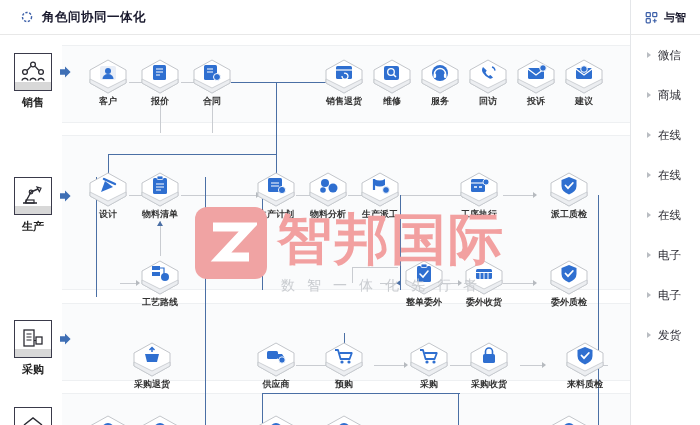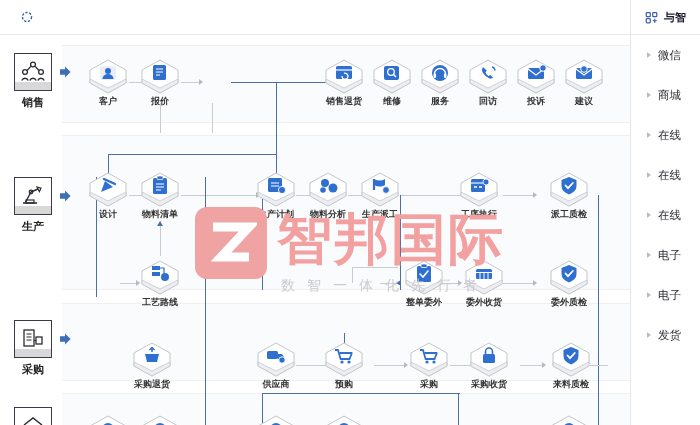--- a/index.html
+++ b/index.html
@@ -141,20 +141,21 @@
 <body>
 
 <div id="app">
 
   <div id="left-panel">
 
     <div id="left-header">
       <svg class="hdr-icon" viewBox="0 0 16 16">
         <circle cx="8" cy="8" r="5.2" fill="none" stroke="#3c5fa8" stroke-width="1.6" stroke-dasharray="2.6 1.8"></circle>
       </svg>
+      <span class="hdr-title">角色间协同一体化</span>
     </div>
 
     <div id="canvas">
 
       <div class="row-band" style="top:10px;height:78px;"></div>
       <div class="row-band" style="top:100px;height:155px;"></div>
       <div class="row-band" style="top:268px;height:78px;"></div>
       <div class="row-band" style="top:358px;height:40px;"></div>
 
       <div class="role-col">
@@ -303,20 +304,32 @@
           <svg width="40" height="36" viewBox="0 0 40 36">
             <path d="M20 1 L38 11 L38 24 L20 34 L2 24 L2 11 Z" fill="#ffffff" stroke="#c3c6cb" stroke-width="1"></path>
             <path d="M2 20 L20 29 L38 20 L38 24 L20 34 L2 24 Z" fill="#eceef1" stroke="#c3c6cb" stroke-width=".8"></path>
             <rect x="13" y="6" width="13" height="15" rx="1.5" fill="#2f6fd0"></rect>
             <path d="M16 10 h7 M16 13 h7 M16 16 h4" stroke="#fff" stroke-width="1.2"></path>
           </svg>
         </div>
         <span class="nlabel">报价</span>
       </div>
 
+      <div class="node" style="left:188px;top:24px;">
+        <div class="cube">
+          <svg width="40" height="36" viewBox="0 0 40 36">
+            <path d="M20 1 L38 11 L38 24 L20 34 L2 24 L2 11 Z" fill="#ffffff" stroke="#c3c6cb" stroke-width="1"></path>
+            <path d="M2 20 L20 29 L38 20 L38 24 L20 34 L2 24 Z" fill="#eceef1" stroke="#c3c6cb" stroke-width=".8"></path>
+            <rect x="12" y="6" width="13" height="15" rx="1.5" fill="#2f6fd0"></rect>
+            <path d="M15 10 h6 M15 13 h6" stroke="#fff" stroke-width="1.2"></path>
+            <circle cx="25" cy="18" r="3.5" fill="#2f6fd0" stroke="#fff" stroke-width="1"></circle>
+          </svg>
+        </div>
+        <span class="nlabel">合同</span>
+      </div>
 
       <div class="node" style="left:320px;top:24px;">
         <div class="cube">
           <svg width="40" height="36" viewBox="0 0 40 36">
             <path d="M20 1 L38 11 L38 24 L20 34 L2 24 L2 11 Z" fill="#ffffff" stroke="#c3c6cb" stroke-width="1"></path>
             <path d="M2 20 L20 29 L38 20 L38 24 L20 34 L2 24 Z" fill="#eceef1" stroke="#c3c6cb" stroke-width=".8"></path>
             <rect x="12" y="7" width="16" height="13" rx="1.5" fill="#2f6fd0"></rect>
             <path d="M12 11 h16" stroke="#fff" stroke-width="1.2"></path>
             <path d="M18 17 a3 3 0 1 0 2-2.6" stroke="#fff" stroke-width="1.3" fill="none"></path>
           </svg>
@@ -588,21 +601,21 @@
           <svg width="40" height="36" viewBox="0 0 40 36">
             <path d="M20 1 L38 11 L38 24 L20 34 L2 24 L2 11 Z" fill="#ffffff" stroke="#c3c6cb" stroke-width="1"></path>
             <path d="M2 20 L20 29 L38 20 L38 24 L20 34 L2 24 Z" fill="#eceef1" stroke="#c3c6cb" stroke-width=".8"></path>
             <rect x="14" y="12" width="12" height="9" rx="1.6" fill="#2f6fd0"></rect>
             <path d="M16.5 12 v-2.5 a3.5 3.5 0 0 1 7 0 V12" stroke="#2f6fd0" stroke-width="1.6" fill="none"></path>
           </svg>
         </div>
         <span class="nlabel">采购收货</span>
       </div>
 
-      <div class="node" style="left:547px;top:307px;">
+      <div class="node" style="left:561px;top:307px;">
         <div class="cube">
           <svg width="40" height="36" viewBox="0 0 40 36">
             <path d="M20 1 L38 11 L38 24 L20 34 L2 24 L2 11 Z" fill="#ffffff" stroke="#c3c6cb" stroke-width="1"></path>
             <path d="M2 20 L20 29 L38 20 L38 24 L20 34 L2 24 Z" fill="#eceef1" stroke="#c3c6cb" stroke-width=".8"></path>
             <path d="M20 5 L27.5 8 V14 q0 5.5 -7.5 8.5 Q12.5 19.5 12.5 14 V8 Z" fill="#2f6fd0"></path>
             <path d="M16.5 13.5 L19 16.2 L23.8 11" stroke="#fff" stroke-width="1.8" fill="none" stroke-linecap="round"></path>
           </svg>
         </div>
         <span class="nlabel">来料质检</span>
       </div>

